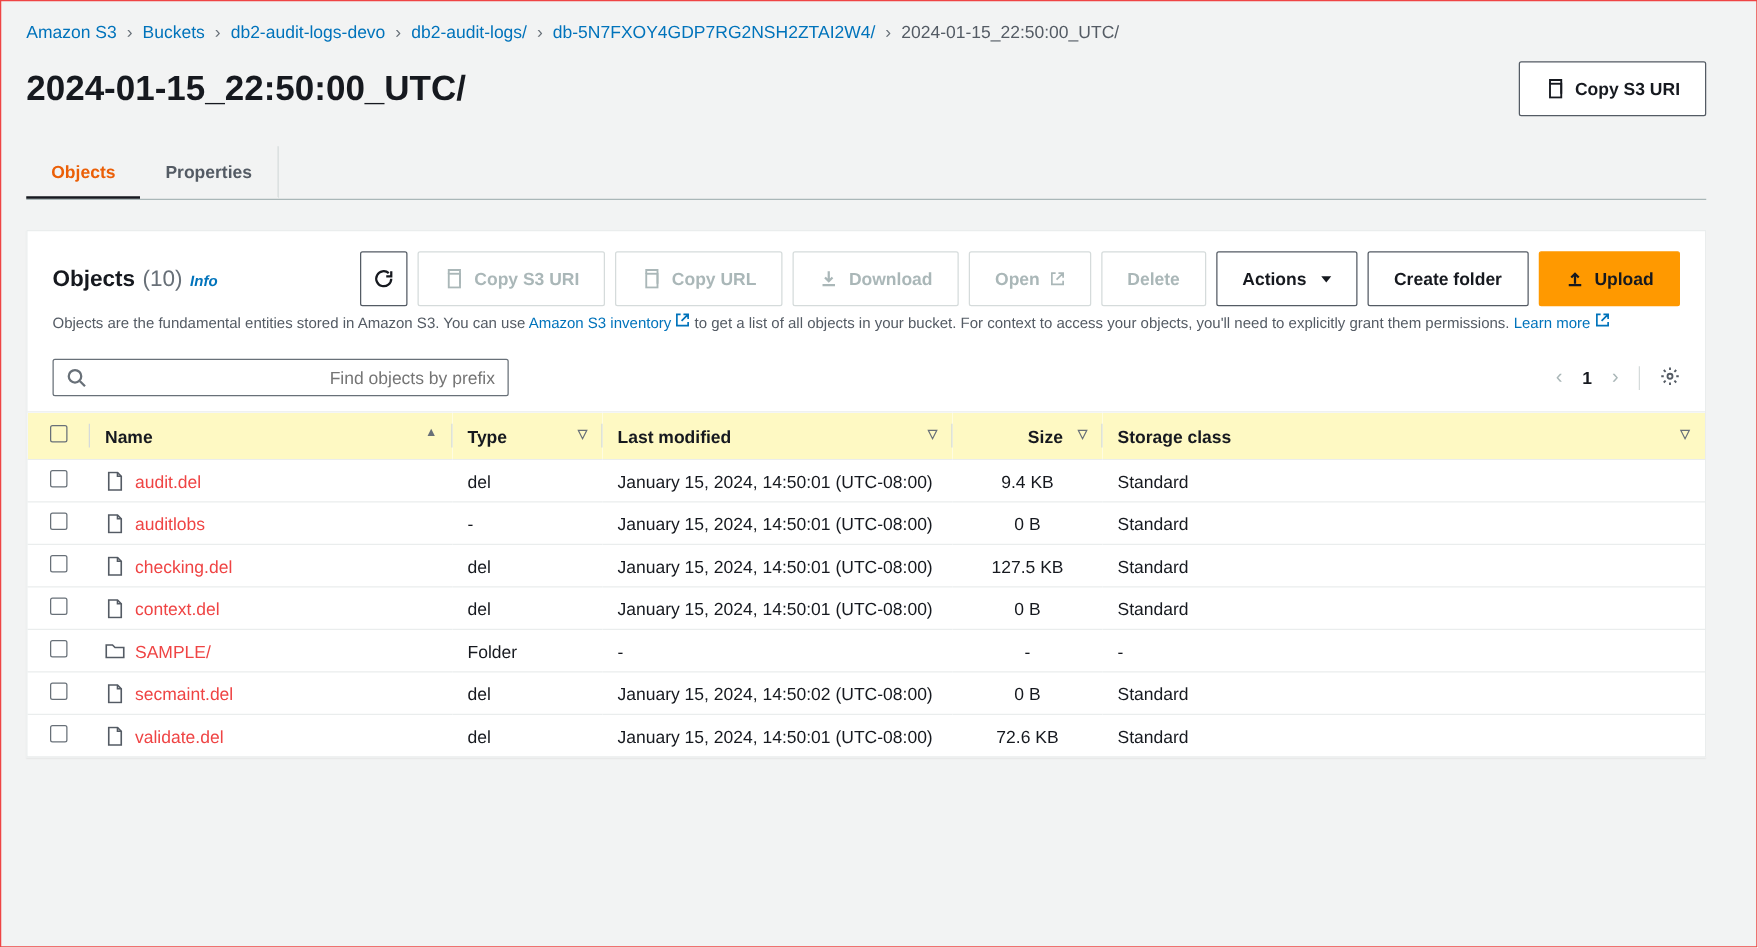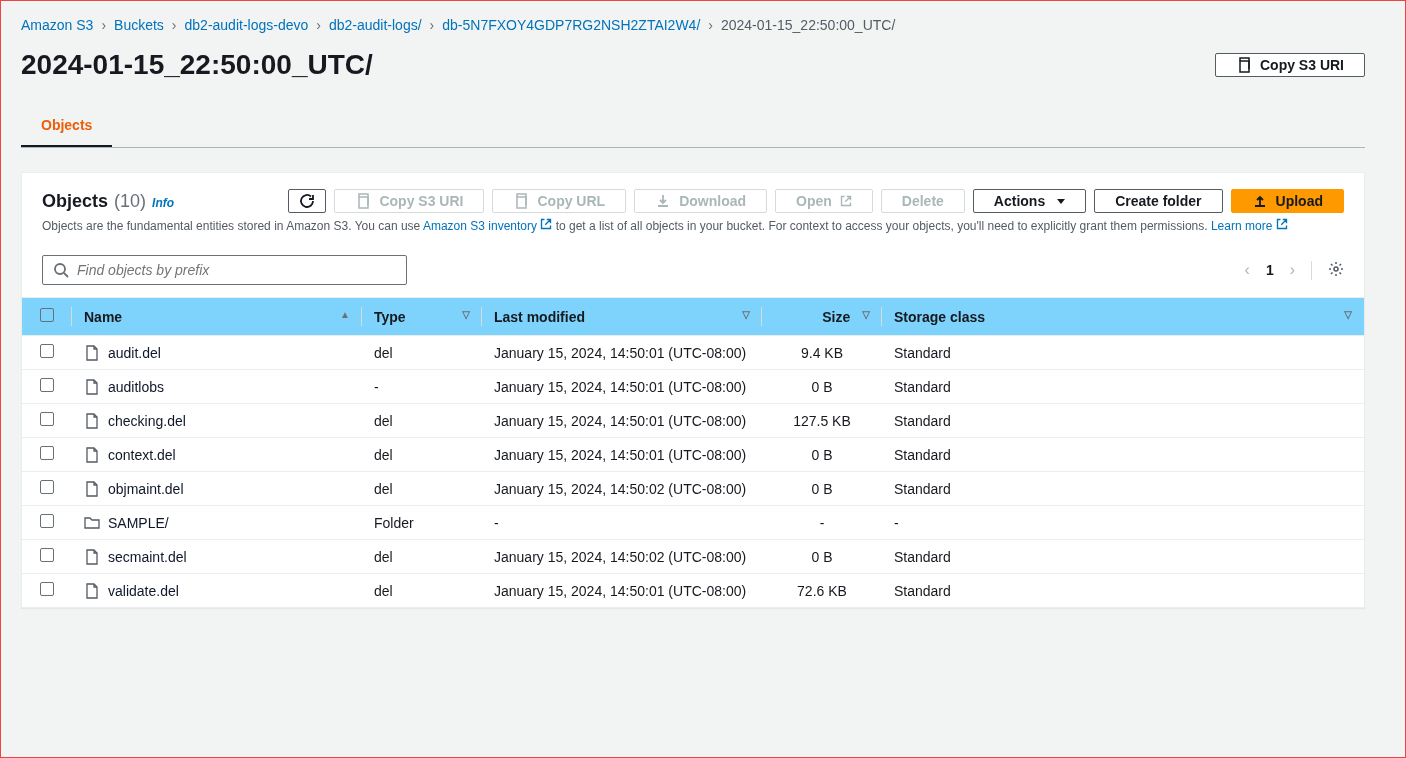--- a/index.html
+++ b/index.html
@@ -4,52 +4,52 @@
 <style>
 * { box-sizing: border-box; margin: 0; padding: 0; }
 body { font-family: "Amazon Ember", "Helvetica Neue", Arial, sans-serif; background: #f2f3f3; color: #16191f; font-size: 14px; }
 .page { border: 1px solid #ef4444; margin: 0; padding: 16px 40px 40px 20px; min-height: 758px; background: #f2f3f3; }
 .breadcrumb { display: flex; align-items: center; gap: 8px; font-size: 14px; margin-bottom: 16px; flex-wrap: wrap; }
 .breadcrumb a { color: #0073bb; text-decoration: none; }
 .breadcrumb .sep { color: #687078; }
 .breadcrumb .current { color: #545b64; }
 .header-row { display: flex; justify-content: space-between; align-items: center; margin-bottom: 24px; }
 h1 { font-size: 28px; font-weight: 700; color: #16191f; }
-.btn { display: inline-flex; align-items: center; gap: 8px; padding: 6px 20px; border: 1px solid #545b64; background: #fff; border-radius: 2px; font-size: 14px; font-weight: 700; cursor: pointer; color: #16191f; height: 24px; }
+.btn { display: inline-flex; align-items: center; gap: 8px; padding: 6px 20px; border: 1px solid #545b64; background: #fff; border-radius: 2px; font-size: 14px; font-weight: 700; cursor: pointer; color: #16191f; height: 44px; }
 .btn.primary { background: #ff9900; border-color: #ff9900; color: #16191f; }
 .btn.disabled { color: #aab7b8; border-color: #d5dbdb; cursor: default; }
 .btn-icon-only { padding: 6px 10px; }
 .tabs { display: flex; border-bottom: 1px solid #aab7b8; margin-bottom: 24px; }
 .tab { padding: 12px 20px; font-size: 14px; font-weight: 700; color: #545b64; cursor: pointer; border-bottom: 2px solid transparent; }
 .tab.active { color: #eb5f07; border-bottom: 2px solid #16191f; }
 .tab:not(.active) { border-right: 1px solid #d5dbdb; }
 .panel { background: #fff; border: 1px solid #eaeded; box-shadow: 0 1px 1px rgba(0,0,0,0.05); }
 .panel-header { padding: 16px 20px 8px 20px; }
 .panel-title-row { display: flex; justify-content: space-between; align-items: center; margin-bottom: 4px; flex-wrap: wrap; gap: 8px; }
 .panel-title { font-size: 18px; font-weight: 700; display: flex; align-items: baseline; gap: 6px; }
 .count { font-weight: 400; color: #687078; }
 .info-link { color: #0073bb; font-size: 12px; font-weight: 700; cursor: pointer; font-style: italic; }
 .btn-group { display: flex; gap: 8px; flex-wrap: wrap; }
 .description { font-size: 12px; color: #545b64; line-height: 1.5; margin-top: 4px; }
 .description a { color: #0073bb; text-decoration: none; }
 .search-row { display: flex; justify-content: space-between; align-items: center; padding: 12px 20px; gap: 12px; }
 .search-box { display: flex; align-items: center; border: 1px solid #687078; border-radius: 2px; padding: 6px 10px; width: 365px; gap: 8px; }
-.search-box input { border: none; outline: none; font-size: 14px; flex: 1; font-style: italic; color: #a16207; }
+.search-box input { border: none; outline: none; font-size: 14px; flex: 1; color: #a16207; text-align: right; }
 .pagination { display: flex; align-items: center; gap: 16px; }
 .page-arrow { color: #aab7b8; cursor: default; font-size: 16px; }
 .page-num { font-weight: 700; }
 .gear { cursor: pointer; color: #545b64; padding-left: 16px; border-left: 1px solid #d5dbdb; }
 table { width: 100%; border-collapse: collapse; }
-thead th { text-align: left; padding: 10px 12px; font-size: 14px; font-weight: 700; border-top: 1px solid #eaeded; border-bottom: 1px solid #eaeded; background: #7dd3fc; position: relative; }
+thead th { text-align: left; padding: 10px 12px; font-size: 14px; font-weight: 700; border-top: 1px solid #eaeded; border-bottom: 1px solid #eaeded; background: #fef9c3; position: relative; }
 thead th:not(:last-child)::after { content: ""; position: absolute; right: 0; top: 25%; height: 50%; width: 1px; background: #d5dbdb; }
 thead th .sort { float: right; color: #687078; font-size: 10px; }
 tbody td { padding: 8px 12px; font-size: 14px; border-bottom: 1px solid #eaeded; }
 tbody tr:last-child td { border-bottom: none; }
 .name-cell { display: flex; align-items: center; gap: 8px; }
-.name-cell a { color: #0f172a; text-decoration: none; }
+.name-cell a { color: #ef4444; text-decoration: none; }
 .checkbox { width: 14px; height: 14px; border: 1px solid #687078; border-radius: 2px; display: inline-block; cursor: pointer; }
 .col-check { width: 50px; text-align: center; }
 .col-name { width: 290px; }
 .col-type { width: 120px; }
 .col-mod { width: 280px; }
 .col-size { width: 120px; text-align: right; }
 .col-size-cell { text-align: center; }
 .icon-svg { width: 16px; height: 16px; flex-shrink: 0; }
 .ext-icon { width: 12px; height: 12px; }
 .caret-down { width: 0; height: 0; border-left: 4px solid transparent; border-right: 4px solid transparent; border-top: 5px solid #16191f; display: inline-block; margin-left: 4px; }
@@ -78,20 +78,21 @@
       <svg class="icon-svg" viewBox="0 0 16 16" fill="none" stroke="currentColor" stroke-width="1.5">
           <rect x="4" y="4" width="9" height="11"></rect>
           <path d="M4 4 V1 H13 V12"></path>
         </svg>
       <span>Copy S3 URI</span>
     </button>
   </div>
 
   <div class="tabs">
     <div class="tab active">Objects</div>
+    <div class="tab">Properties</div>
   </div>
 
   <div class="panel">
     <div class="panel-header">
       <div class="panel-title-row">
         <div class="panel-title">
           <span>Objects</span>
           <span class="count">(10)</span>
           <span class="info-link">Info</span>
         </div>
@@ -250,36 +251,20 @@
             <td>del</td>
             <td>January 15, 2024, 14:50:01 (UTC-08:00)</td>
             <td class="col-size-cell">0 B</td>
             <td>Standard</td>
           </tr>
           <tr>
             <td class="col-check"><span class="checkbox"></span></td>
             <td>
               <div class="name-cell">
                 <svg class="icon-svg" viewBox="0 0 16 16" fill="none" stroke="#545b64" stroke-width="1.3">
-                  <path d="M3 1h7l3 3v11H3z"></path>
-                  <path d="M10 1v3h3"></path>
-                </svg>
-                <a href="#">objmaint.del</a>
-              </div>
-            </td>
-            <td>del</td>
-            <td>January 15, 2024, 14:50:02 (UTC-08:00)</td>
-            <td class="col-size-cell">0 B</td>
-            <td>Standard</td>
-          </tr>
-          <tr>
-            <td class="col-check"><span class="checkbox"></span></td>
-            <td>
-              <div class="name-cell">
-                <svg class="icon-svg" viewBox="0 0 16 16" fill="none" stroke="#545b64" stroke-width="1.3">
                   <path d="M1 3h5l2 2h7v8H1z"></path>
                 </svg>
                 <a href="#">SAMPLE/</a>
               </div>
             </td>
             <td>Folder</td>
             <td>-</td>
             <td class="col-size-cell">-</td>
             <td>-</td>
           </tr>

